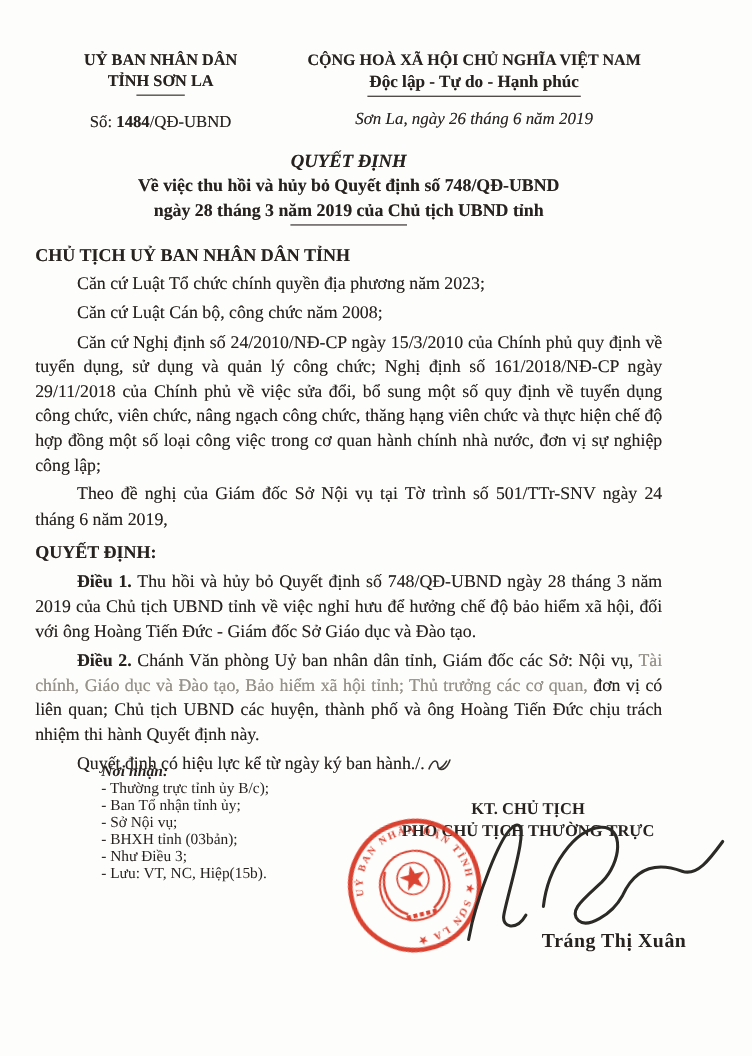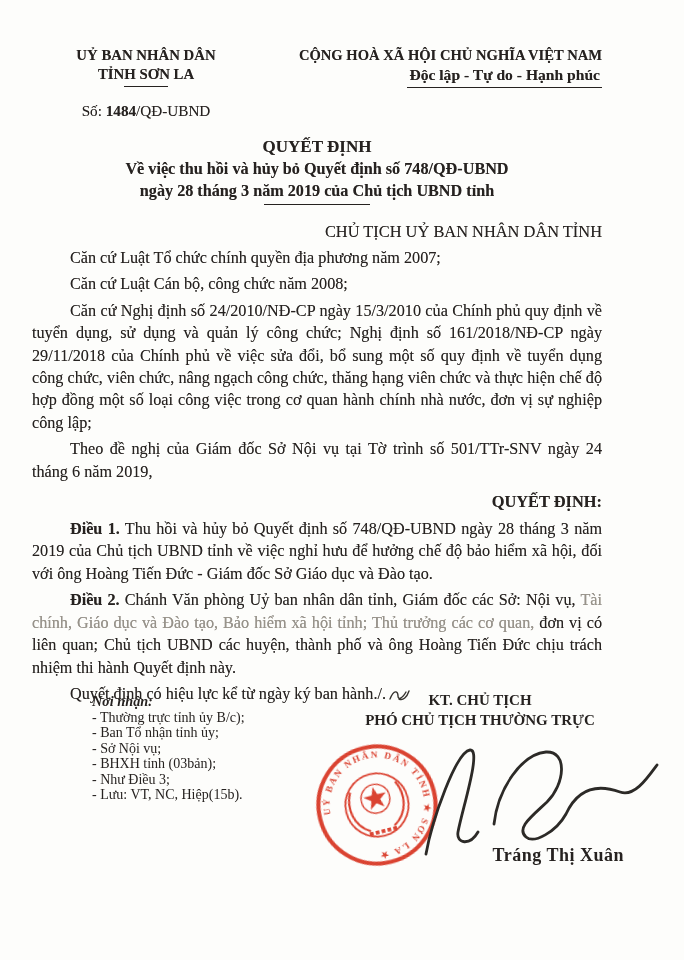--- a/index.html
+++ b/index.html
@@ -5,46 +5,46 @@
   html,body{margin:0;padding:0;background:#ffffff;}
   .page{
     position:relative;width:684px;height:960px;overflow:hidden;
     background:#fdfdfb;color:#262220;
     font-family:"Liberation Serif","DejaVu Serif",serif;
   }
   .content{padding:46px 82px 0 86px;}
   
   .hdr{display:flex;}
   .hdr-left{width:228px;text-align:center;}
-  .hdr-right{flex:1;text-align:right;}
+  .hdr-right{flex:1;text-align:center;}
   .org{font-weight:bold;font-size:14.8px;line-height:19px;}
   .u-short{width:44px;border-top:1.6px solid #262220;margin:2px auto 0;}
   .so{margin-top:15px;font-size:15.2px;}
   .nat{font-weight:bold;font-size:14.6px;line-height:19px;}
   .motto{display:inline-block;font-weight:bold;font-size:15.6px;line-height:20px;
          border-bottom:1.6px solid #262220;padding:0 2px 2px;}
   .date{margin-top:12px;font-style:italic;font-size:15.4px;}
   
   .title{margin-top:15px;text-align:center;}
-  .t1{font-size:17px;font-weight:bold;line-height:23px;}
+  .t1{font-size:17px;font-weight:bold;line-height:23px;font-style:italic;}
   .t2,.t3{font-size:16.2px;font-weight:bold;line-height:22px;}
   .t-u{width:106px;border-top:1.5px solid #262220;margin:2px auto 0;}
-  .authority{margin-top:16px;text-align:right;font-weight:normal;font-size:16.4px;line-height:22px;}
+  .authority{margin-top:16px;text-align:left;font-weight:bold;font-size:16.4px;line-height:22px;}
   
   p.body{margin:4px 0;font-size:16.2px;line-height:22.4px;text-align:justify;text-indent:38px;}
-  .h2{margin:9px 0 6px;text-align:right;font-weight:bold;font-size:16.4px;}
+  .h2{margin:9px 0 6px;text-align:left;font-weight:bold;font-size:16.4px;}
   b.art{font-weight:bold;}
   .faded{color:#98938a;}
   .fx{white-space:nowrap;}
   .fx svg{vertical-align:-3px;margin-left:1px;}
   
   .recips{position:absolute;left:92px;top:693px;}
   .recip-label{font-weight:bold;font-style:italic;font-size:14.2px;line-height:17px;}
   .recip-item{font-size:14px;line-height:15.4px;}
-  .sig-title{position:absolute;left:360px;top:690px;width:240px;text-align:center;
+  .sig-title{position:absolute;left:360px;top:726px;width:240px;text-align:center;
              font-weight:bold;font-size:15px;line-height:20px;}
   .seal{position:absolute;left:312px;top:740px;width:130px;height:130px;
         transform:rotate(-14deg);opacity:.95;filter:blur(.3px);}
   .signature{position:absolute;left:398px;top:736px;}
   .signer{position:absolute;left:404px;top:845px;width:220px;text-align:right;
           font-weight:bold;font-size:18px;letter-spacing:.5px;}
   
   .content{text-shadow:0 0 .4px rgba(45,40,35,.45);padding-left:32px;}
 </style>
 </head>
@@ -56,33 +56,34 @@
     <div class="hdr">
       <div class="hdr-left">
         <div class="org">UỶ BAN NHÂN DÂN</div>
         <div class="org">TỈNH SƠN LA</div>
         <div class="u-short"></div>
         <div class="so"><span>Số:</span> <b>1484</b><span>/QĐ-UBND</span></div>
       </div>
       <div class="hdr-right">
         <div class="nat">CỘNG HOÀ XÃ HỘI CHỦ NGHĨA VIỆT NAM</div>
         <div><span class="motto">Độc lập - Tự do - Hạnh phúc</span></div>
+        <div class="date">Sơn La, ngày 26 tháng 6 năm 2019</div>
       </div>
     </div>
 
     <div class="title">
       <div class="t1">QUYẾT ĐỊNH</div>
       <div class="t2">Về việc thu hồi và hủy bỏ Quyết định số 748/QĐ-UBND</div>
       <div class="t3">ngày 28 tháng 3 năm 2019 của Chủ tịch UBND tỉnh</div>
       <div class="t-u"></div>
     </div>
 
     <div class="authority">CHỦ TỊCH UỶ BAN NHÂN DÂN TỈNH</div>
 
-    <p class="body">Căn cứ Luật Tổ chức chính quyền địa phương năm 2007;</p>
+    <p class="body">Căn cứ Luật Tổ chức chính quyền địa phương năm 2023;</p>
     <p class="body">Căn cứ Luật Cán bộ, công chức năm 2008;</p>
     <p class="body">Căn cứ Nghị định số 24/2010/NĐ-CP ngày 15/3/2010 của Chính phủ quy định về tuyển dụng, sử dụng và quản lý công chức; Nghị định số 161/2018/NĐ-CP ngày 29/11/2018 của Chính phủ về việc sửa đổi, bổ sung một số quy định về tuyển dụng công chức, viên chức, nâng ngạch công chức, thăng hạng viên chức và thực hiện chế độ hợp đồng một số loại công việc trong cơ quan hành chính nhà nước, đơn vị sự nghiệp công lập;</p>
     <p class="body">Theo đề nghị của Giám đốc Sở Nội vụ tại Tờ trình số 501/TTr-SNV ngày 24 tháng 6 năm 2019,</p>
 
     <div class="h2">QUYẾT ĐỊNH:</div>
 
     <p class="body"><b class="art">Điều 1.</b><span> Thu hồi và hủy bỏ Quyết định số 748/QĐ-UBND ngày 28 tháng 3 năm 2019 của Chủ tịch UBND tỉnh về việc nghỉ hưu để hưởng chế độ bảo hiểm xã hội, đối với ông Hoàng Tiến Đức - Giám đốc Sở Giáo dục và Đào tạo.</span></p>
 
     <p class="body"><b class="art">Điều 2.</b><span> Chánh Văn phòng Uỷ ban nhân dân tỉnh, Giám đốc các Sở: Nội vụ, </span><span class="faded">Tài chính, Giáo dục và Đào tạo, Bảo hiểm xã hội tỉnh; Thủ trưởng các cơ quan, </span><span>đơn vị có liên quan; Chủ tịch UBND các huyện, thành phố và ông Hoàng Tiến Đức chịu trách nhiệm thi hành Quyết định này.</span></p>
 

